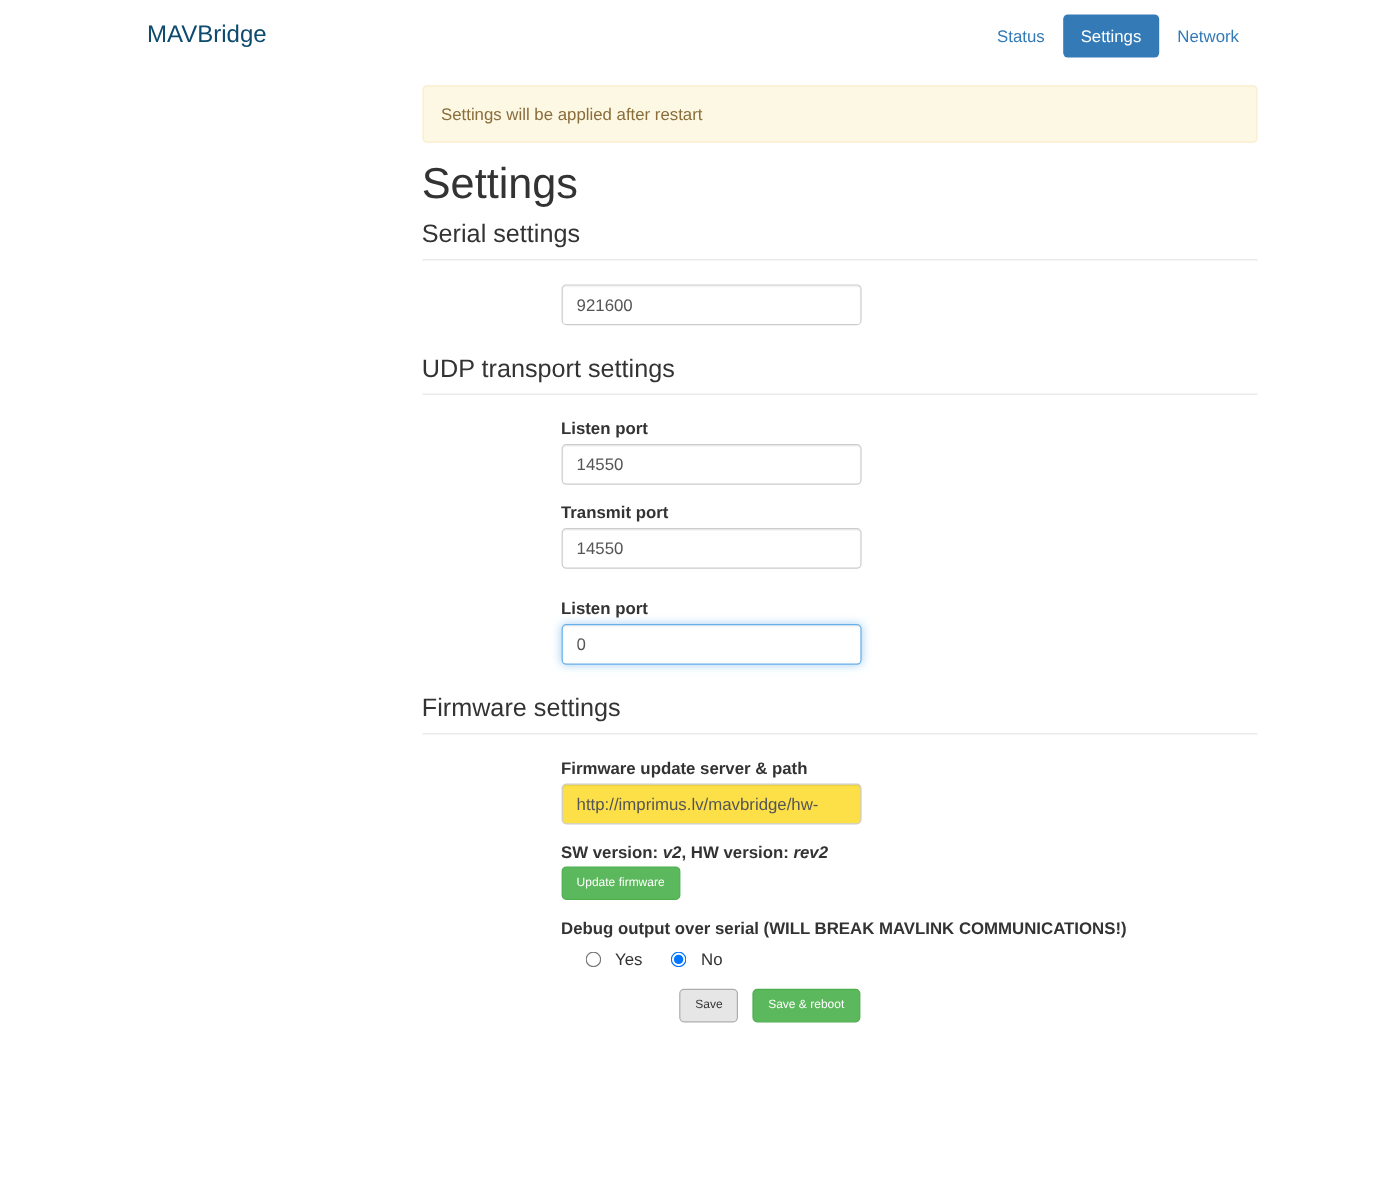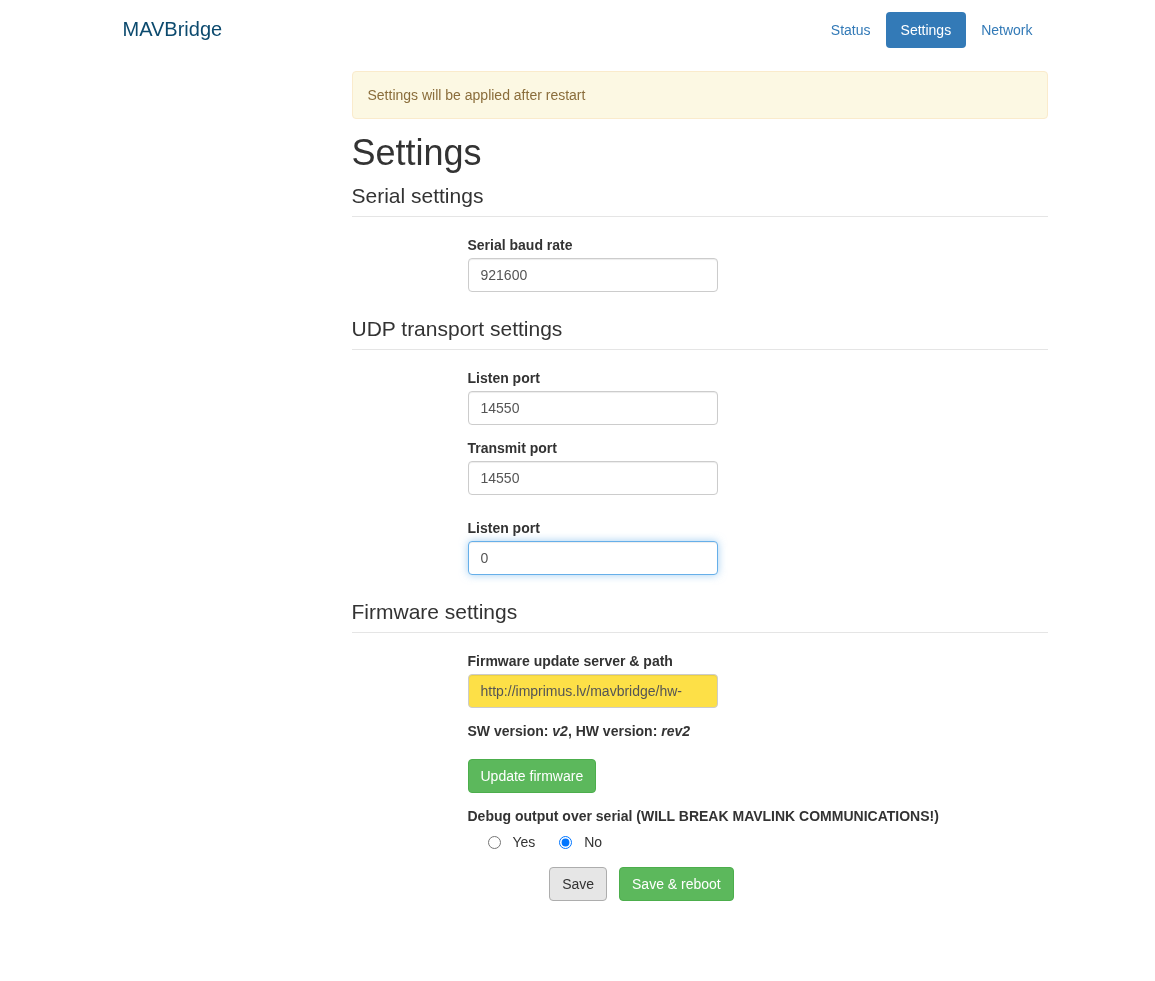--- a/index.html
+++ b/index.html
@@ -95,42 +95,42 @@
   outline: 0;
   box-shadow: inset 0 1px 1px rgba(0,0,0,.075), 0 0 8px rgba(102,175,233,.6);
 }
 .form-control[readonly] {
   background: #fde047;
   color: #555;
 }
 .btn {
   display: inline-block;
   padding: 6px 12px;
-  font-size: 14px;
+  font-size: 10px;
   font-weight: 400;
   text-align: center;
   border-radius: 4px;
   border: 1px solid transparent;
   cursor: pointer;
   line-height: 1.42857143;
 }
 .btn-success {
   background: #5cb85c;
   border-color: #4cae4c;
   color: #fff;
 }
 .btn-default {
   background: #e6e6e6;
   border-color: #adadad;
   color: #333;
 }
 .version-line {
   font-weight: 700;
   color: #333;
-  margin-bottom: 20px;
+  margin-bottom: 4px;
 }
 .version-line em { font-style: italic; }
 .radio-group {
   margin-top: 10px;
   margin-left: 20px;
 }
 .radio-group label {
   font-weight: 400;
   margin-right: 20px;
   display: inline-flex;
@@ -165,21 +165,20 @@
   </div>
 
   <div class="content">
     <div class="alert">Settings will be applied after restart</div>
 
     <h1>Settings</h1>
 
     <fieldset>
       <legend>Serial settings</legend>
       <div class="form-group">
-        <label class="form-label">Serial baud rate</label>
         <input class="form-control" value="921600" style="">
       </div>
     </fieldset>
 
     <fieldset>
       <legend>UDP transport settings</legend>
       <div class="form-group">
         <label class="form-label">Listen port</label>
         <input class="form-control" value="14550" style="">
       </div>

